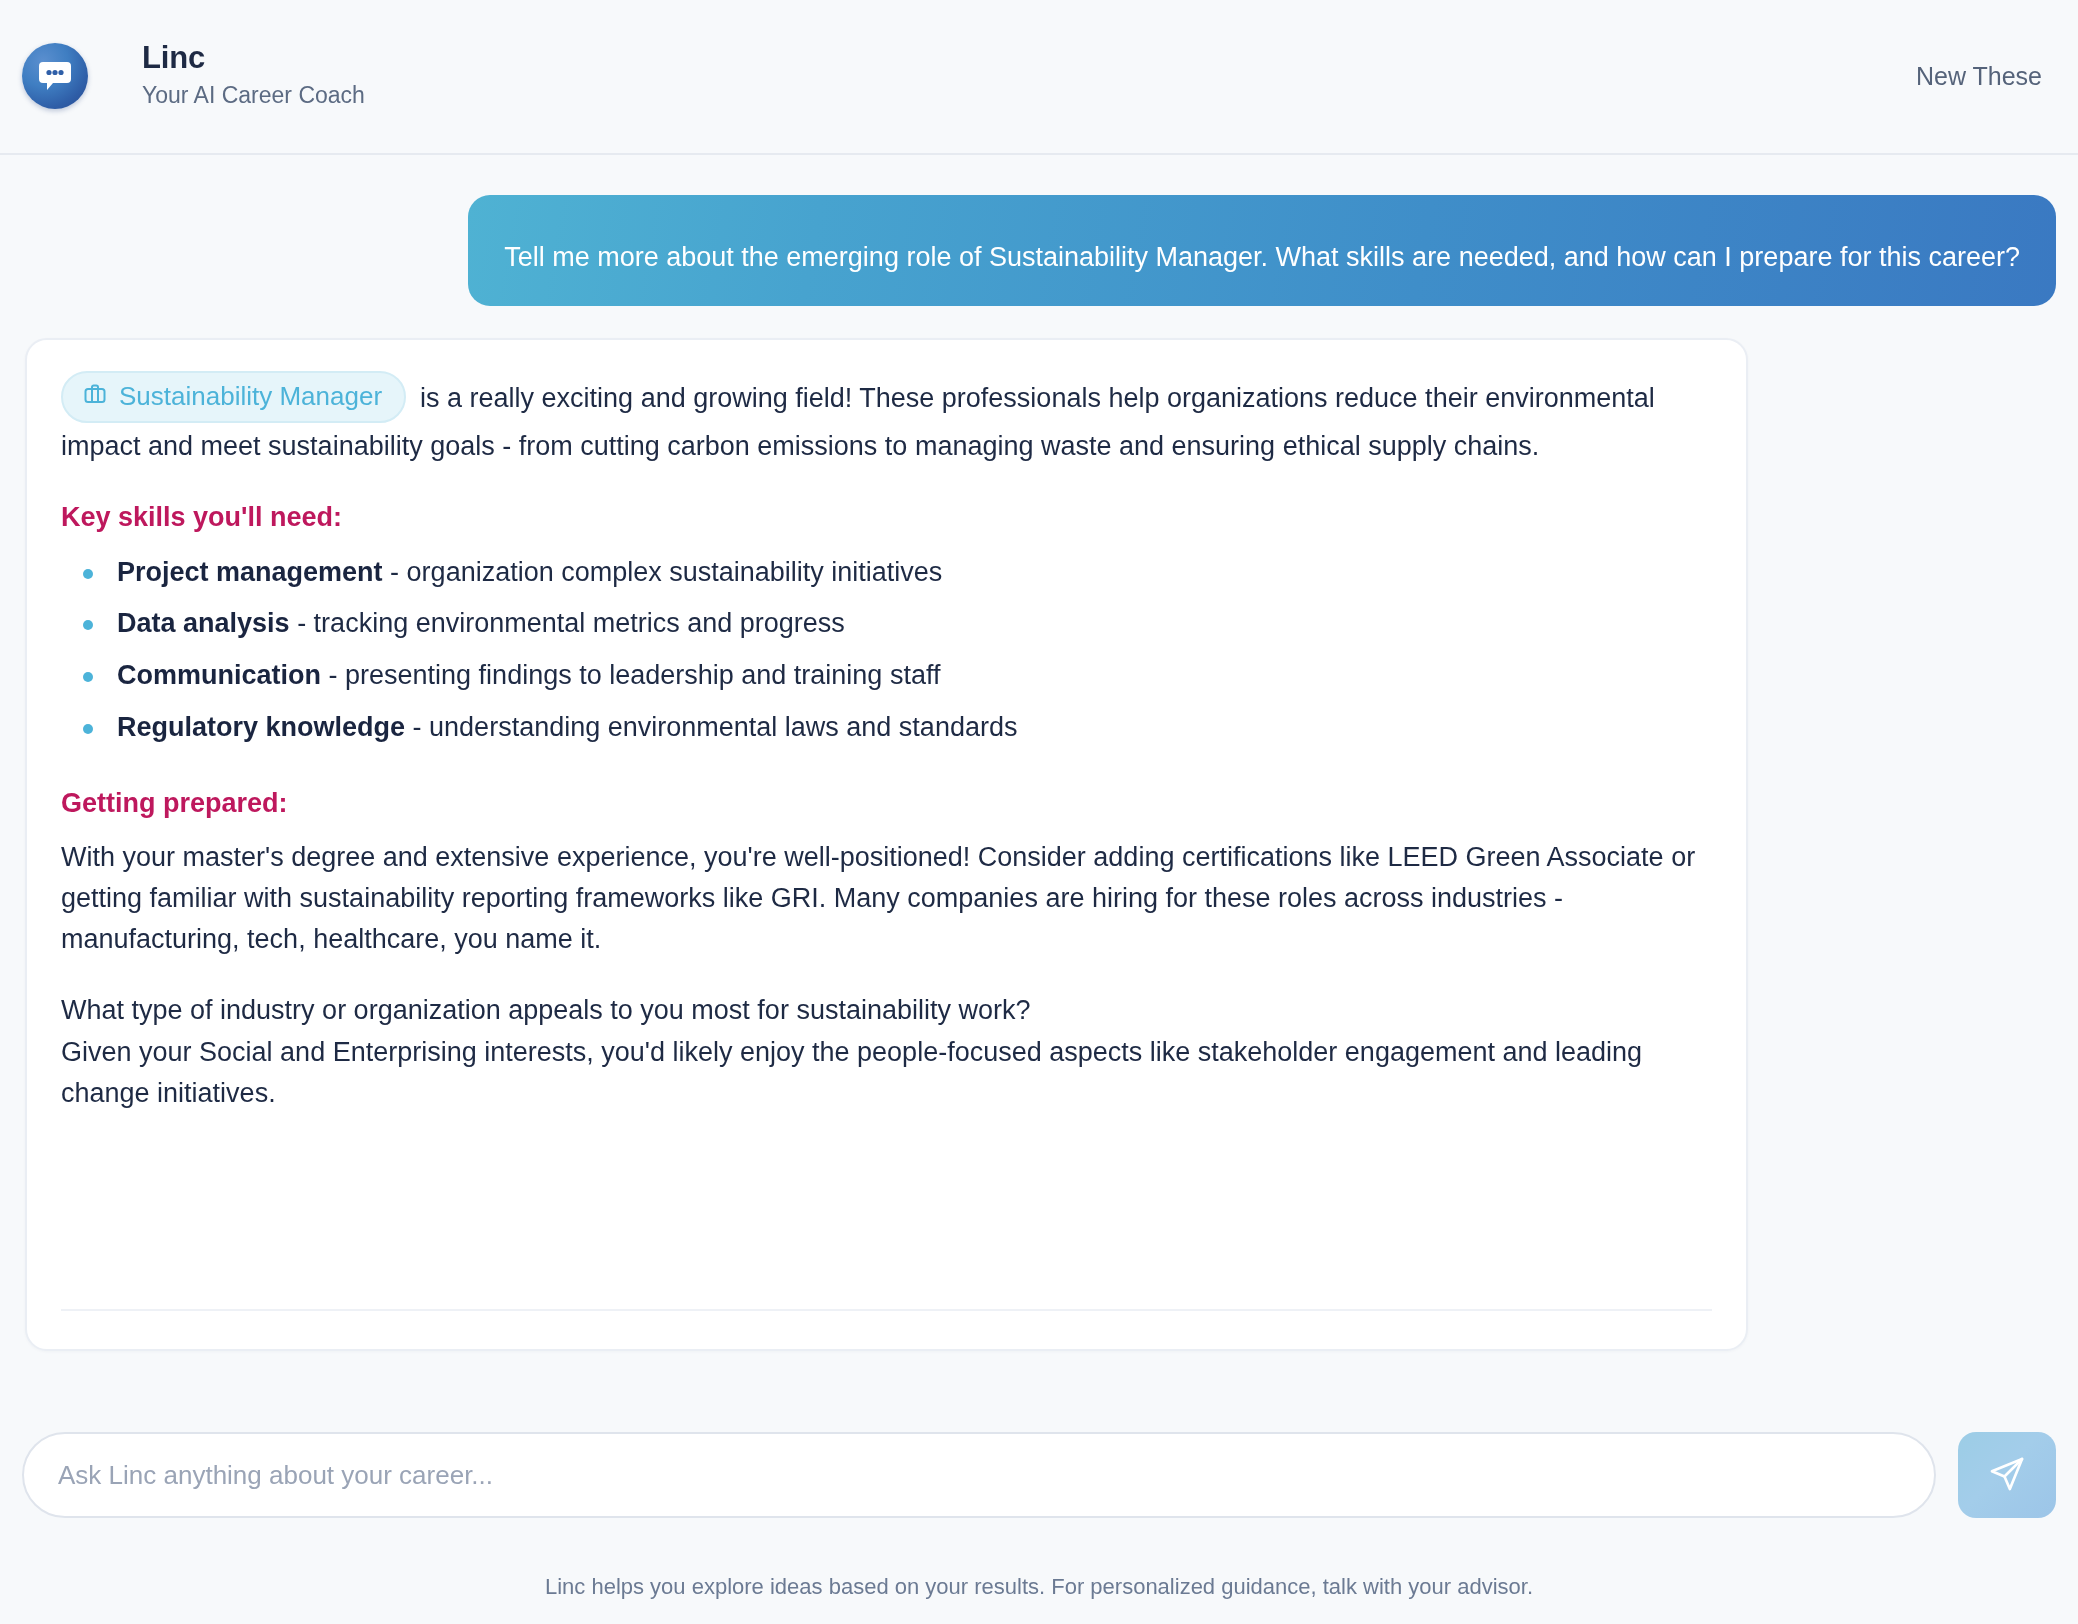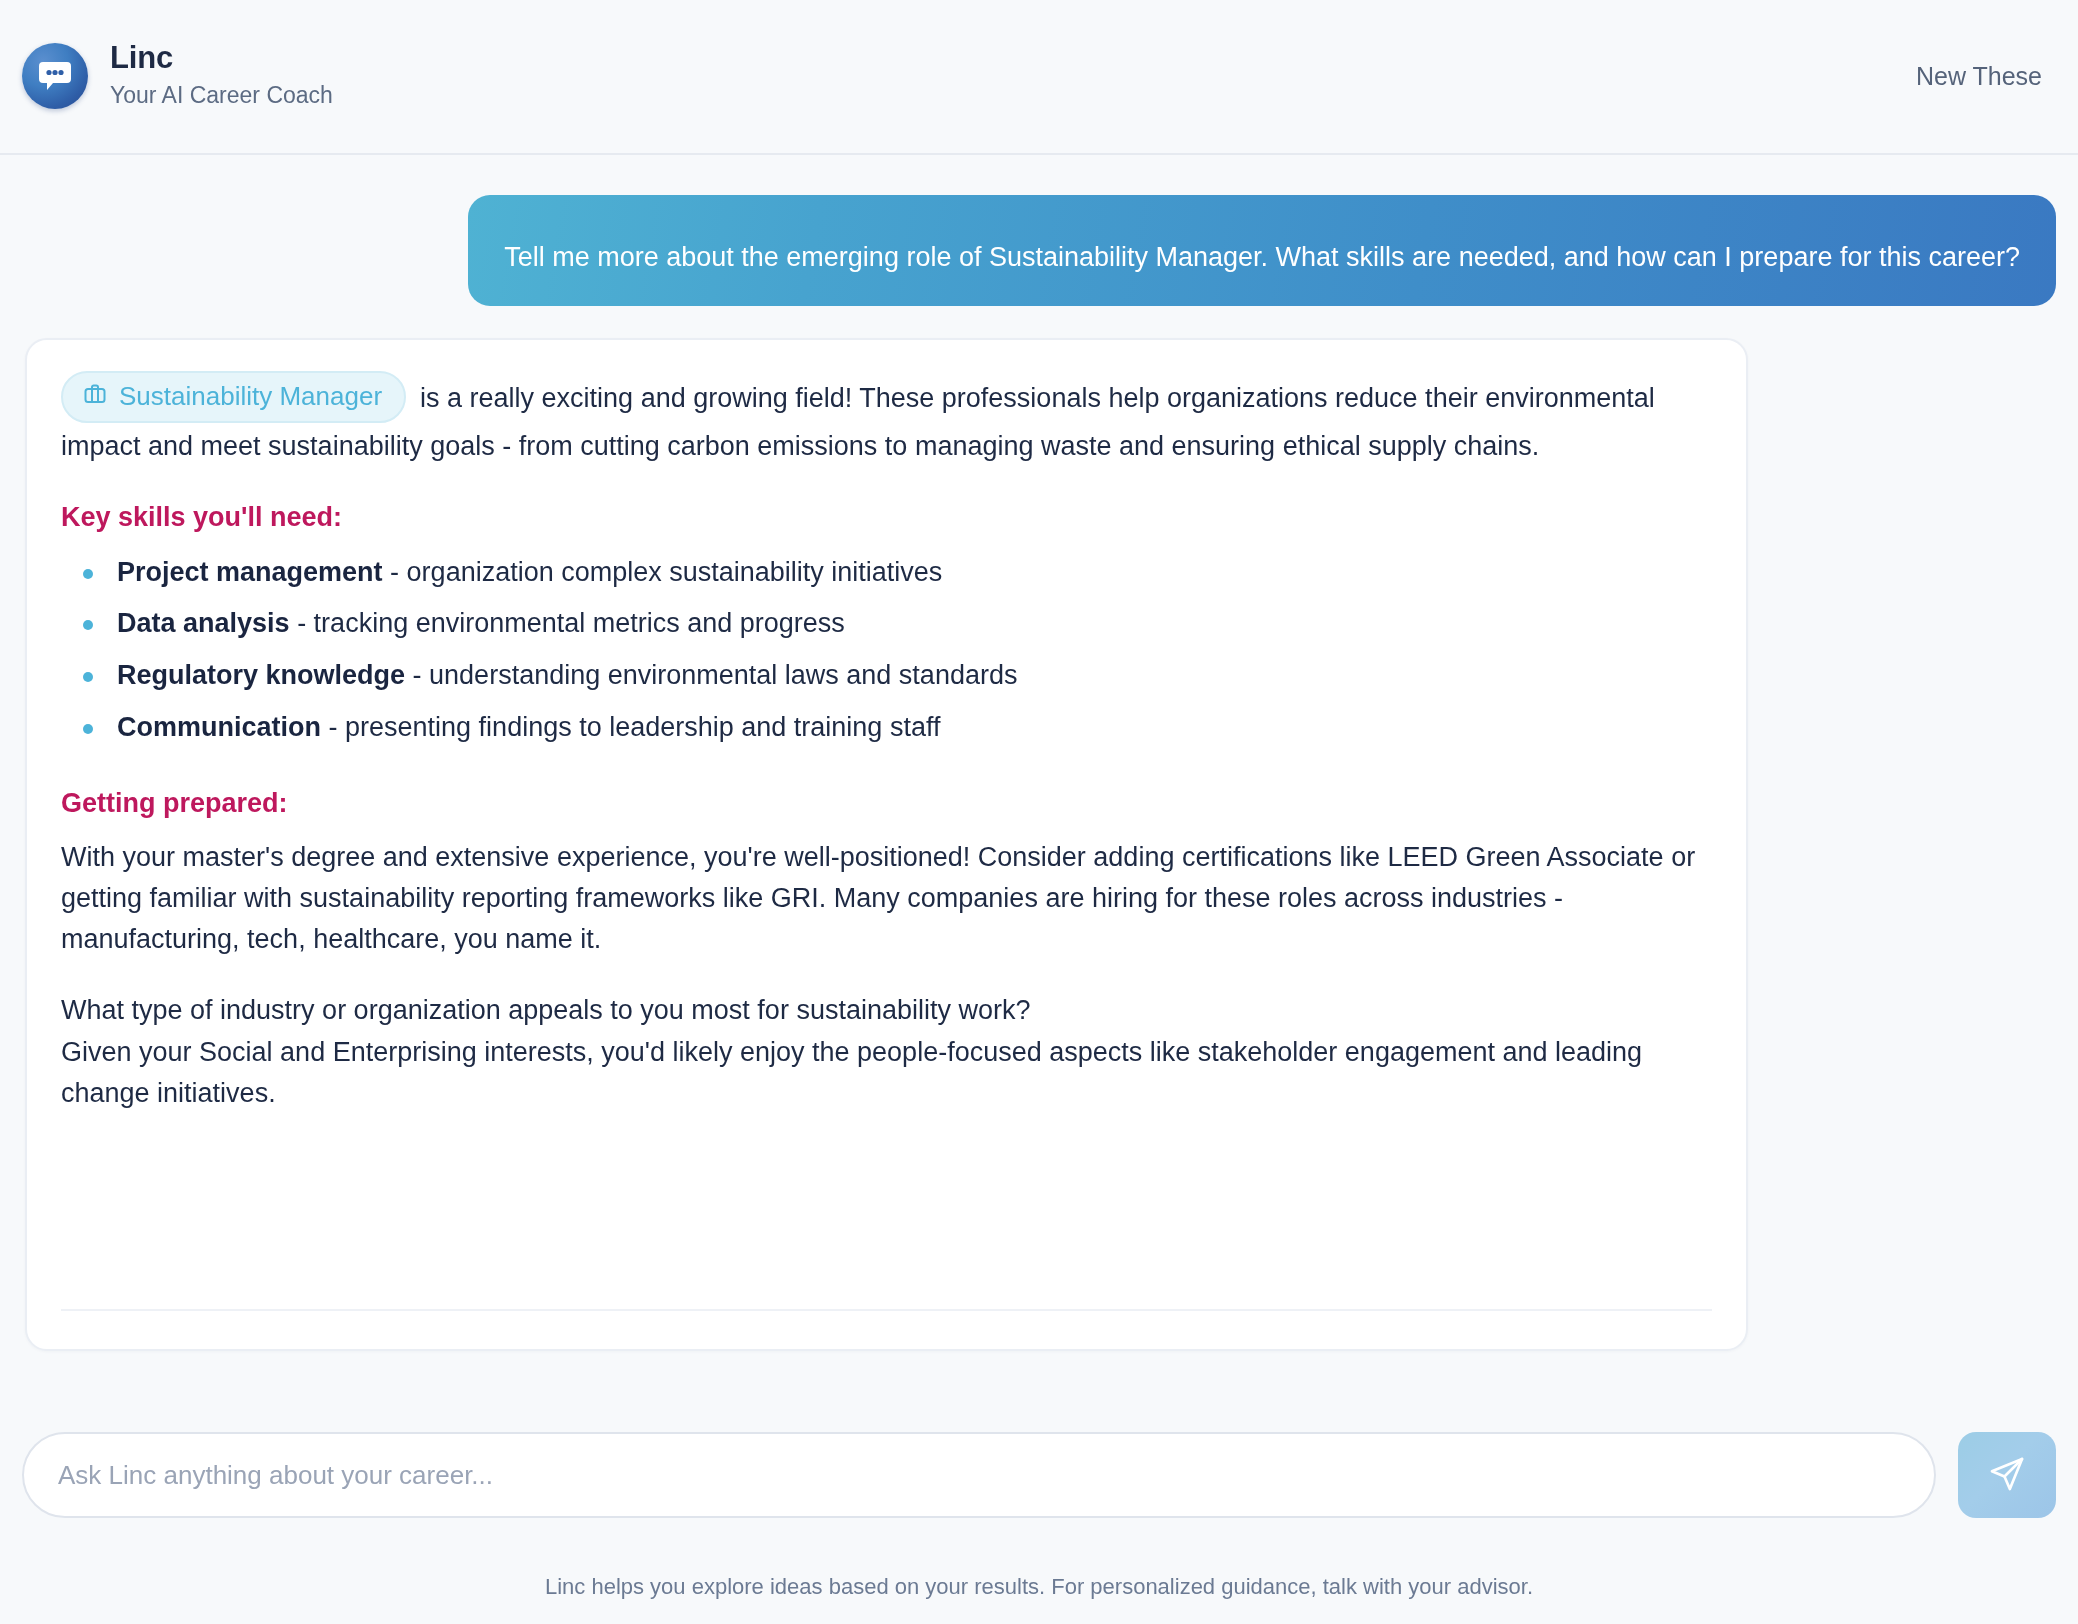--- a/index.html
+++ b/index.html
@@ -36,21 +36,21 @@
   .logo-circle {
     width: 66px; height: 66px;
     border-radius: 50%;
     background: radial-gradient(circle at 32% 28%, #5b8fcf 0%, #3f7ec2 38%, #2f5fa8 70%, #27488f 100%);
     display: flex;
     align-items: center;
     justify-content: center;
     box-shadow: 0 2px 5px rgba(40,70,130,0.28);
     flex: none;
   }
-  .brand-text { display: flex; flex-direction: column; justify-content: space-between; }
+  .brand-text { display: flex; flex-direction: column; justify-content: space-between; margin-left: 32px; }
   .brand-title {
     font-size: 31px;
     font-weight: bold;
     color: #1e2a44;
     line-height: 1.15;
     letter-spacing: -0.2px;
   }
   .brand-sub {
     font-size: 23px;
     color: #5c6b83;
@@ -267,27 +267,27 @@
         <b>Project management</b>
         <span>- organization complex sustainability initiatives</span>
       </li>
       <li>
         <span class="dot"></span>
         <b>Data analysis</b>
         <span>- tracking environmental metrics and progress</span>
       </li>
       <li>
         <span class="dot"></span>
-        <b>Regulatory knowledge</b>
-        <span>- understanding environmental laws and standards</span>
+        <b>Communication</b>
+        <span>- presenting findings to leadership and training staff</span>
       </li>
       <li>
         <span class="dot"></span>
-        <b>Communication</b>
-        <span>- presenting findings to leadership and training staff</span>
+        <b>Regulatory knowledge</b>
+        <span>- understanding environmental laws and standards</span>
       </li>
     </ul>
 
     <div class="section-head">Getting prepared:</div>
     <p class="para">With your master's degree and extensive experience, you're well-positioned! Consider adding certifications like LEED Green Associate or getting familiar with sustainability reporting frameworks like GRI. Many companies are hiring for these roles across industries - manufacturing, tech, healthcare, you name it.</p>
 
     <p class="para tight">What type of industry or organization appeals to you most for sustainability work?</p>
 
     <p class="para">Given your Social and Enterprising interests, you'd likely enjoy the people-focused aspects like stakeholder engagement and leading change initiatives.</p>
 

